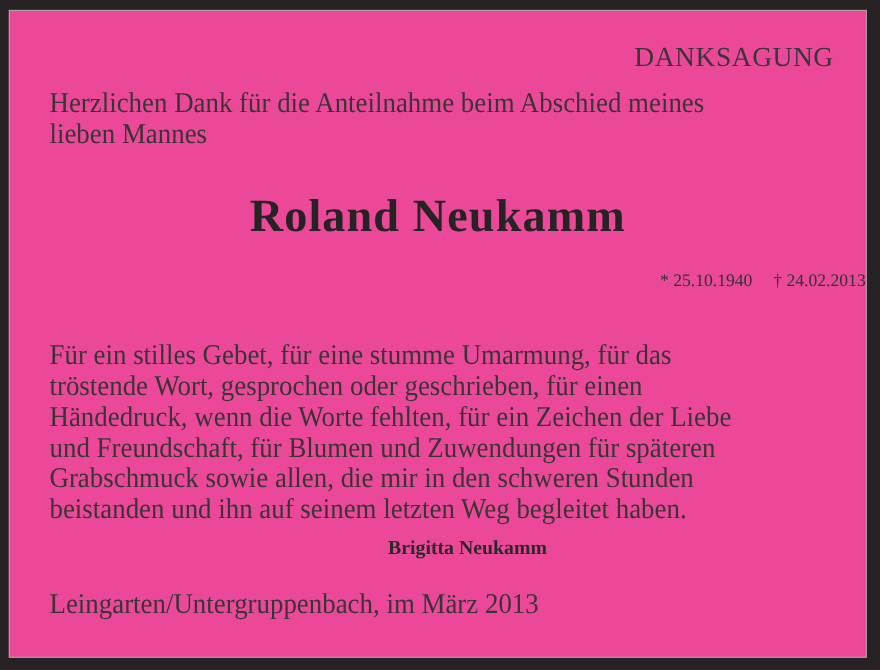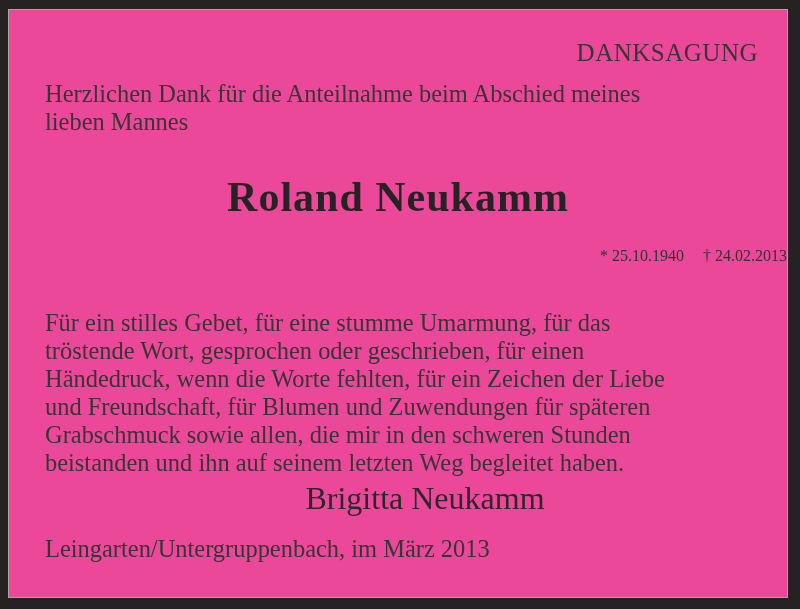--- a/index.html
+++ b/index.html
@@ -76,23 +76,23 @@
     top: 287px;
     color: #393536;
     margin-top: 12px;
   }
   .signature {
     position: absolute;
     left: 0;
     width: 100%;
     top: 474px;
     text-align: center;
-    font-size: 32px;
+    font-size: 18px;
     line-height: 28px;
-    font-weight: normal;
+    font-weight: bold;
     color: #2c2829;
   }
   .signature .name {
     position: relative;
     left: 27px;
   }
   .place {
     position: absolute;
     left: 36px;
     top: 525px;

